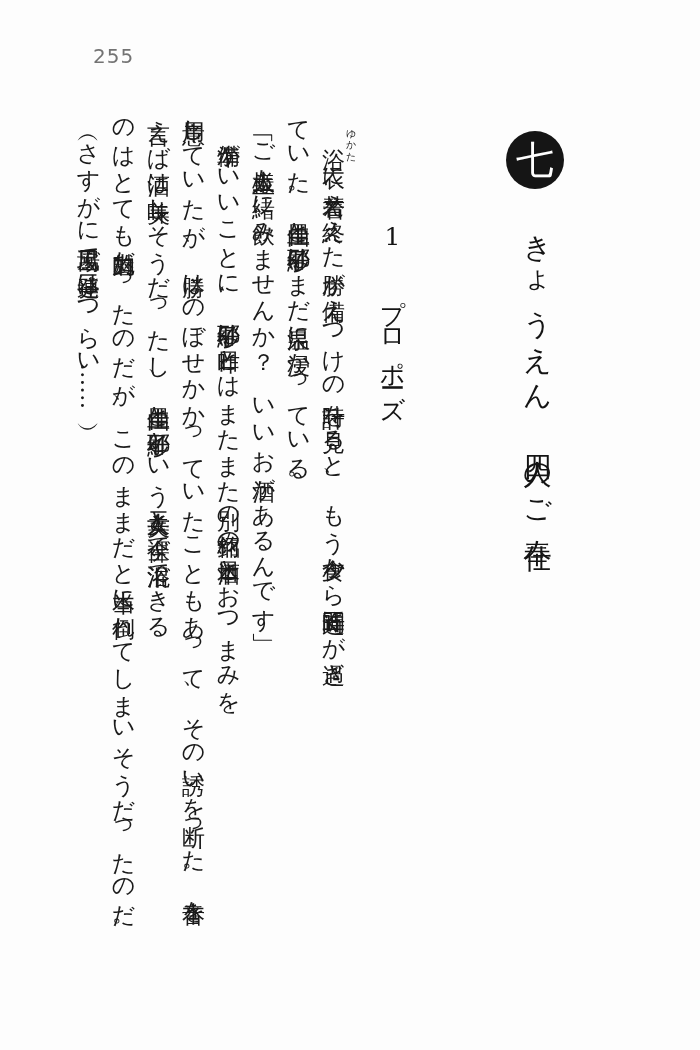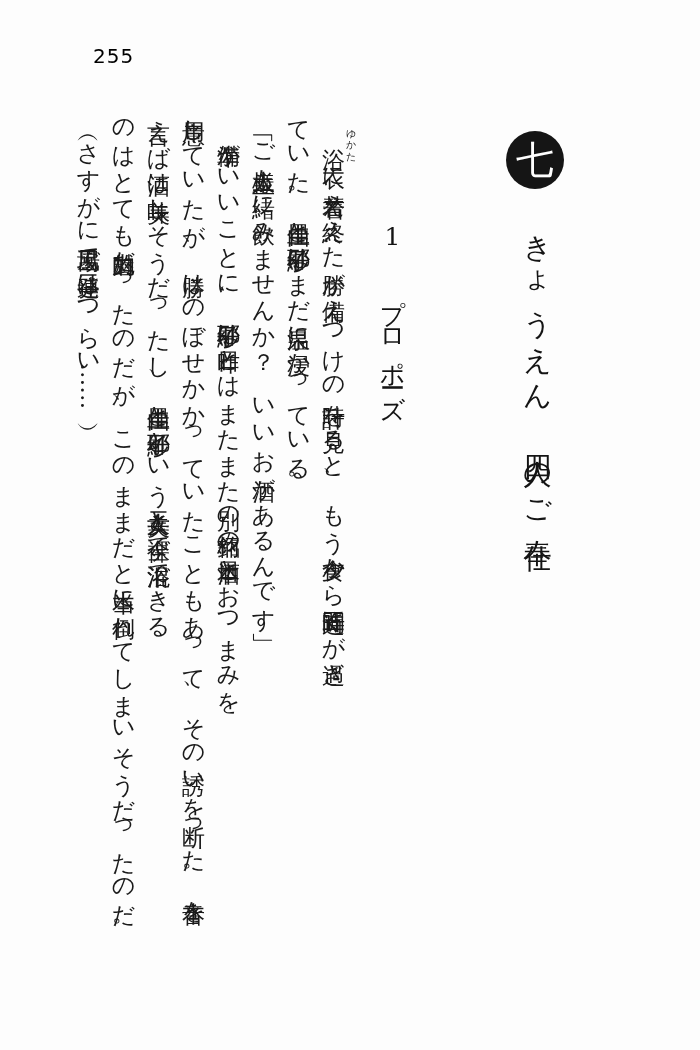--- a/index.html
+++ b/index.html
@@ -18,21 +18,21 @@
     font-family: "DejaVu Serif", "Liberation Serif", serif;
   }
 
   
   .page-num {
     position: absolute;
     left: 93px;
     top: 44px;
     font-size: 20px;
     letter-spacing: 1px;
-    color: #000000;
+    color: #737373;
     font-family: "DejaVu Sans", "Liberation Sans", sans-serif;
     text-align: right;
   }
 
   
   .chapter-circle {
     position: absolute;
     left: 506px;
     top: 131px;
     width: 58px;

